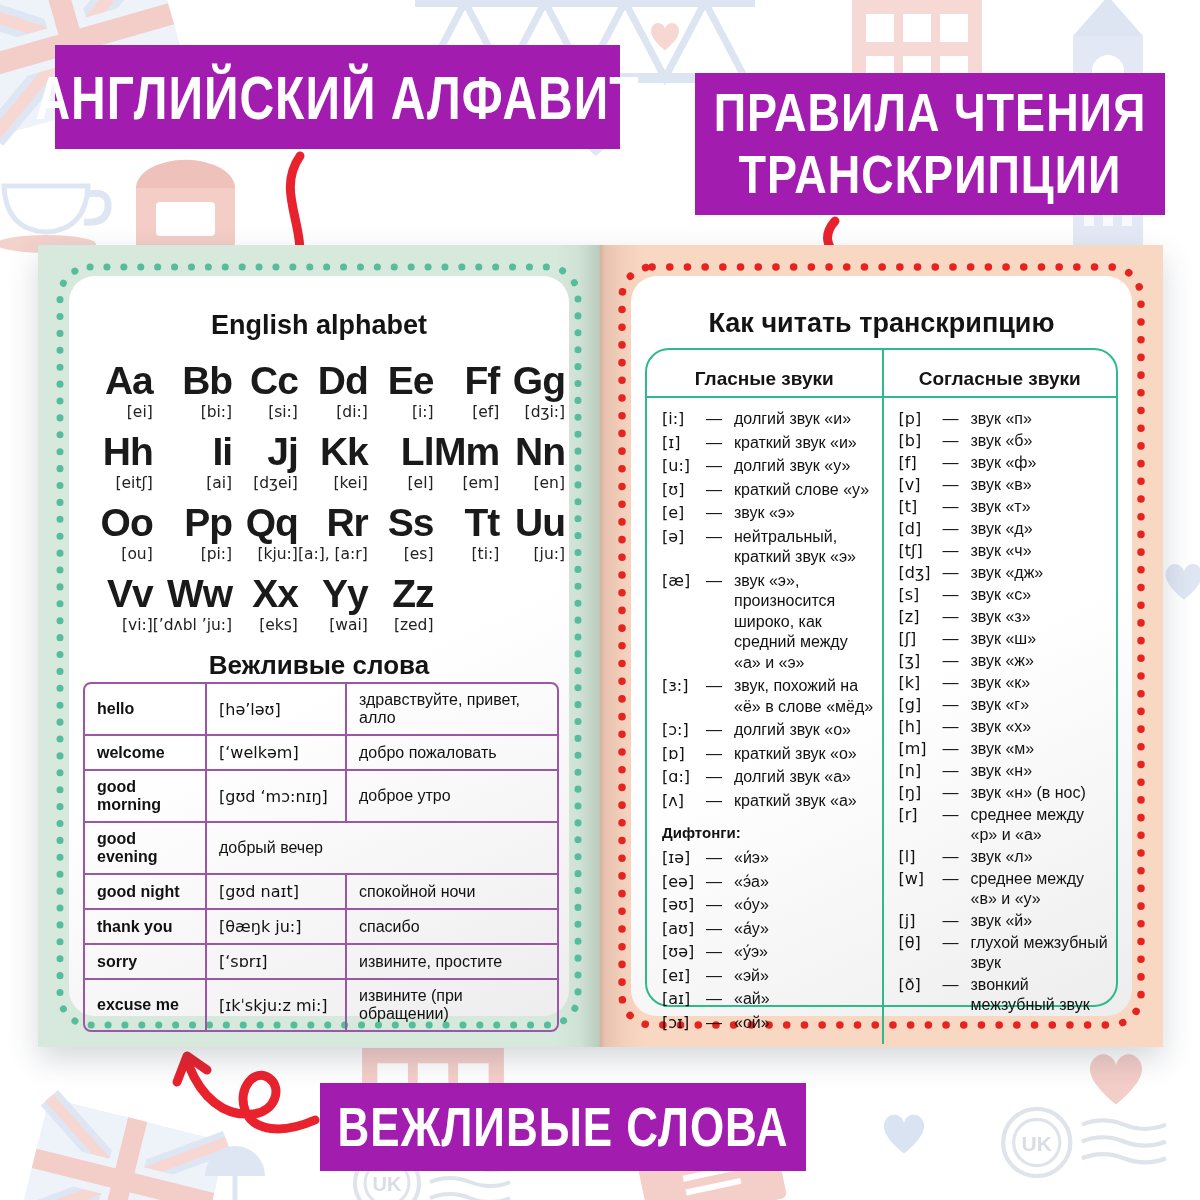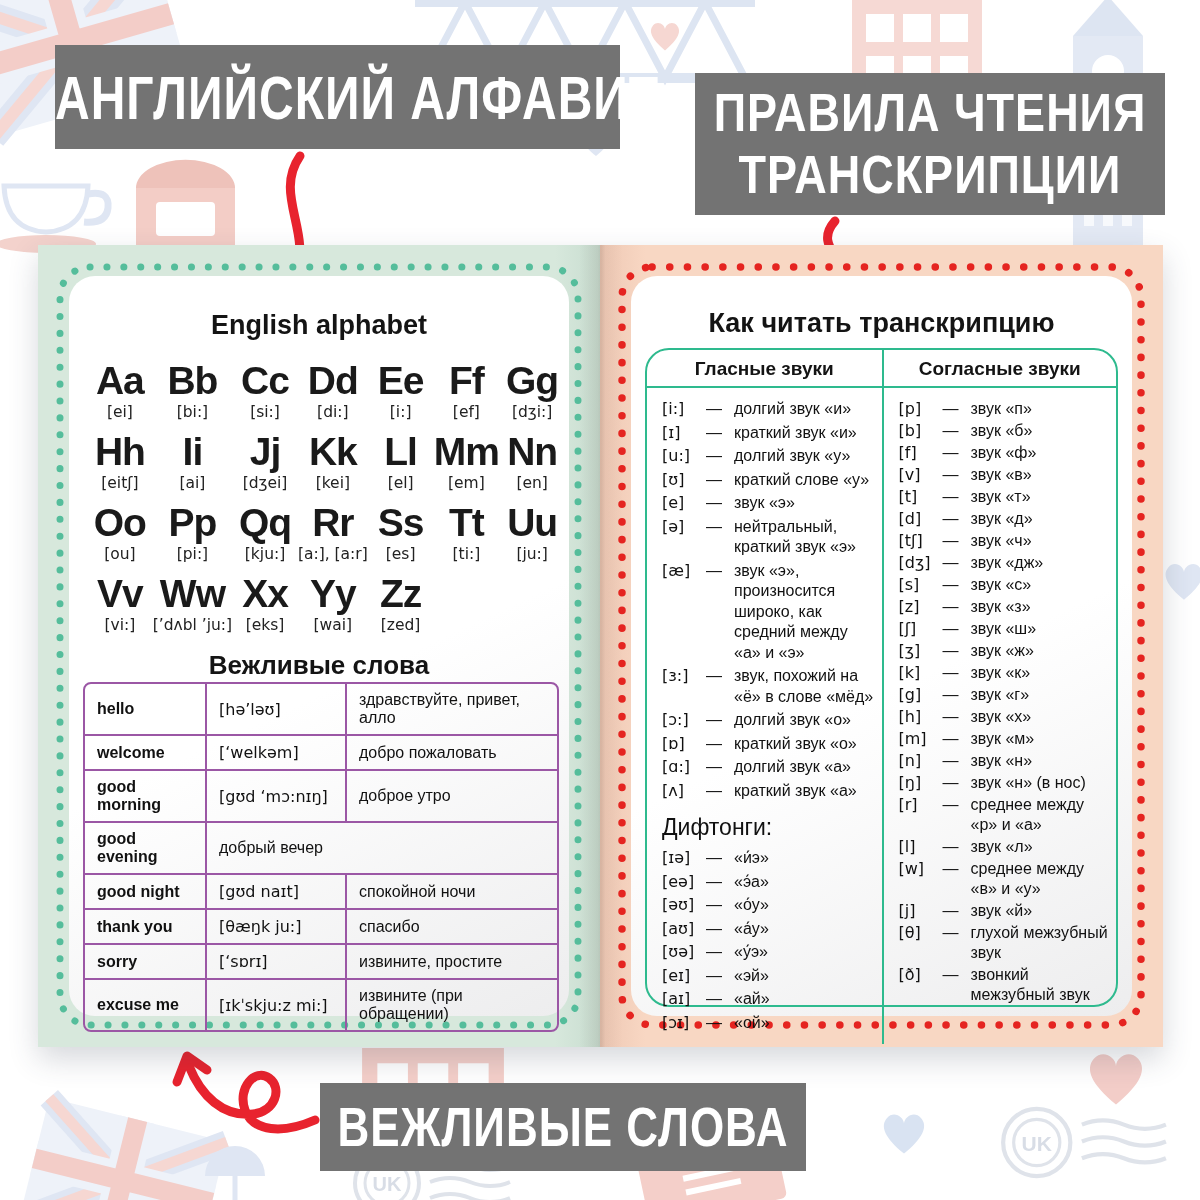--- a/index.html
+++ b/index.html
@@ -6,22 +6,22 @@
   .canvas{
     position:relative;width:1200px;height:1200px;overflow:hidden;background:#ffffff;
     font-family:"Liberation Sans","DejaVu Sans",sans-serif;margin:0 auto;
   }
   
   .bg{position:absolute;inset:0;}
   .bg *{position:absolute;}
   .bg svg{overflow:visible;}
   
   .banner{
-    position:absolute;background:#737373;color:#fff;display:flex;flex-direction:column;
-    justify-content:center;text-align:center;font-weight:bold;
+    position:absolute;background:#a21caf;color:#fff;display:flex;flex-direction:column;
+    align-items:center;justify-content:center;text-align:center;font-weight:bold;
   }
   .banner .bline{transform:scaleY(1.28);letter-spacing:1px;white-space:nowrap;}
   .banner-tl{left:55px;top:45px;width:565px;height:104px;font-size:48px;}
   .banner-tr{left:695px;top:73px;width:470px;height:142px;font-size:45px;}
   .banner-tr .bline{line-height:62px;transform:scaleY(1.18);}
   .banner-b{left:320px;top:1083px;width:486px;height:88px;font-size:44px;}
   
   .arrow{position:absolute;}
   .arrow path{fill:none;stroke:#e8232e;stroke-width:9;stroke-linecap:round;stroke-linejoin:round;}
   
@@ -37,21 +37,21 @@
     background:linear-gradient(155deg,#ffffff 55%,#ededee 100%);
   }
   .page-title{position:absolute;left:0;right:0;text-align:center;font-weight:bold;font-size:27px;color:#141414;}
   .page-left .page-title{top:34px;}
   .page-right .page-title{top:32px;}
   
   .alpha-grid{
     position:absolute;left:18px;right:4px;top:84px;
     display:grid;grid-template-columns:repeat(7,1fr);row-gap:9px;
   }
-  .alpha-cell{text-align:center;height:62px;}
+  .alpha-cell{text-align:right;height:62px;}
   .alpha-letter{font-size:39px;font-weight:bold;color:#1a1a1a;letter-spacing:-1px;line-height:42px;}
   .alpha-tr{font-size:15.5px;color:#222;white-space:nowrap;line-height:20px;font-family:"DejaVu Sans","Liberation Sans",sans-serif;}
   
   .polite-title{position:absolute;left:0;right:0;top:374px;text-align:center;font-weight:bold;font-size:26px;color:#141414;}
   .polite-table{
     position:absolute;left:14px;right:10px;top:406px;
     border:2px solid #9b57a5;border-radius:8px;overflow:hidden;background:transparent;
   }
   .polite-row{display:grid;grid-template-columns:122px 140px 1fr;border-top:2px solid #9b57a5;}
   .polite-row:first-of-type{border-top:none;}
@@ -60,30 +60,30 @@
   .polite-row .pt{border-right:2px solid #9b57a5;font-family:"DejaVu Sans","Liberation Sans",sans-serif;}
   
   .sounds-table{
     position:absolute;left:14px;right:14px;top:72px;bottom:9px;
     border:2px solid #2eba8e;border-radius:24px;display:grid;grid-template-columns:1fr 1fr;
   }
   .sound-col{display:flex;flex-direction:column;min-width:0;}
   .sound-col.consonants{border-left:2px solid #2eba8e;}
   .sound-head{
     text-align:center;font-weight:bold;font-size:19px;color:#141414;
-    padding:8px 4px 6px;border-bottom:2px solid #2eba8e;
+    padding:18px 4px 6px;border-bottom:2px solid #2eba8e;
   }
   .sound-body{padding:11px 8px 8px 15px;}
   .sound-row{display:flex;align-items:flex-start;margin-bottom:3px;}
   .consonants .sound-row{margin-bottom:2px;}
   .s-sym{width:44px;flex:0 0 44px;font-size:16px;line-height:20.5px;color:#111;font-family:"DejaVu Sans","Liberation Sans",sans-serif;}
   .s-dash{width:28px;flex:0 0 28px;font-size:16px;line-height:20.5px;color:#111;}
   .s-desc{flex:1;font-size:16px;line-height:20.5px;color:#111;}
   .consonants .s-sym,.consonants .s-dash,.consonants .s-desc{line-height:20px;}
-  .diph-title{font-weight:normal;font-size:23px;color:#111;margin:13px 0 7px;}
+  .diph-title{font-weight:bold;font-size:15px;color:#111;margin:13px 0 7px;}
 </style>
 </head>
 <body>
 
 <div class="canvas">
 
   <div class="bg">
 
     <svg style="left:-30px;top:-28px;transform:rotate(-16deg);" width="205" height="140" viewBox="0 0 205 140">
       <rect width="205" height="140" fill="#eef2f9"></rect>

